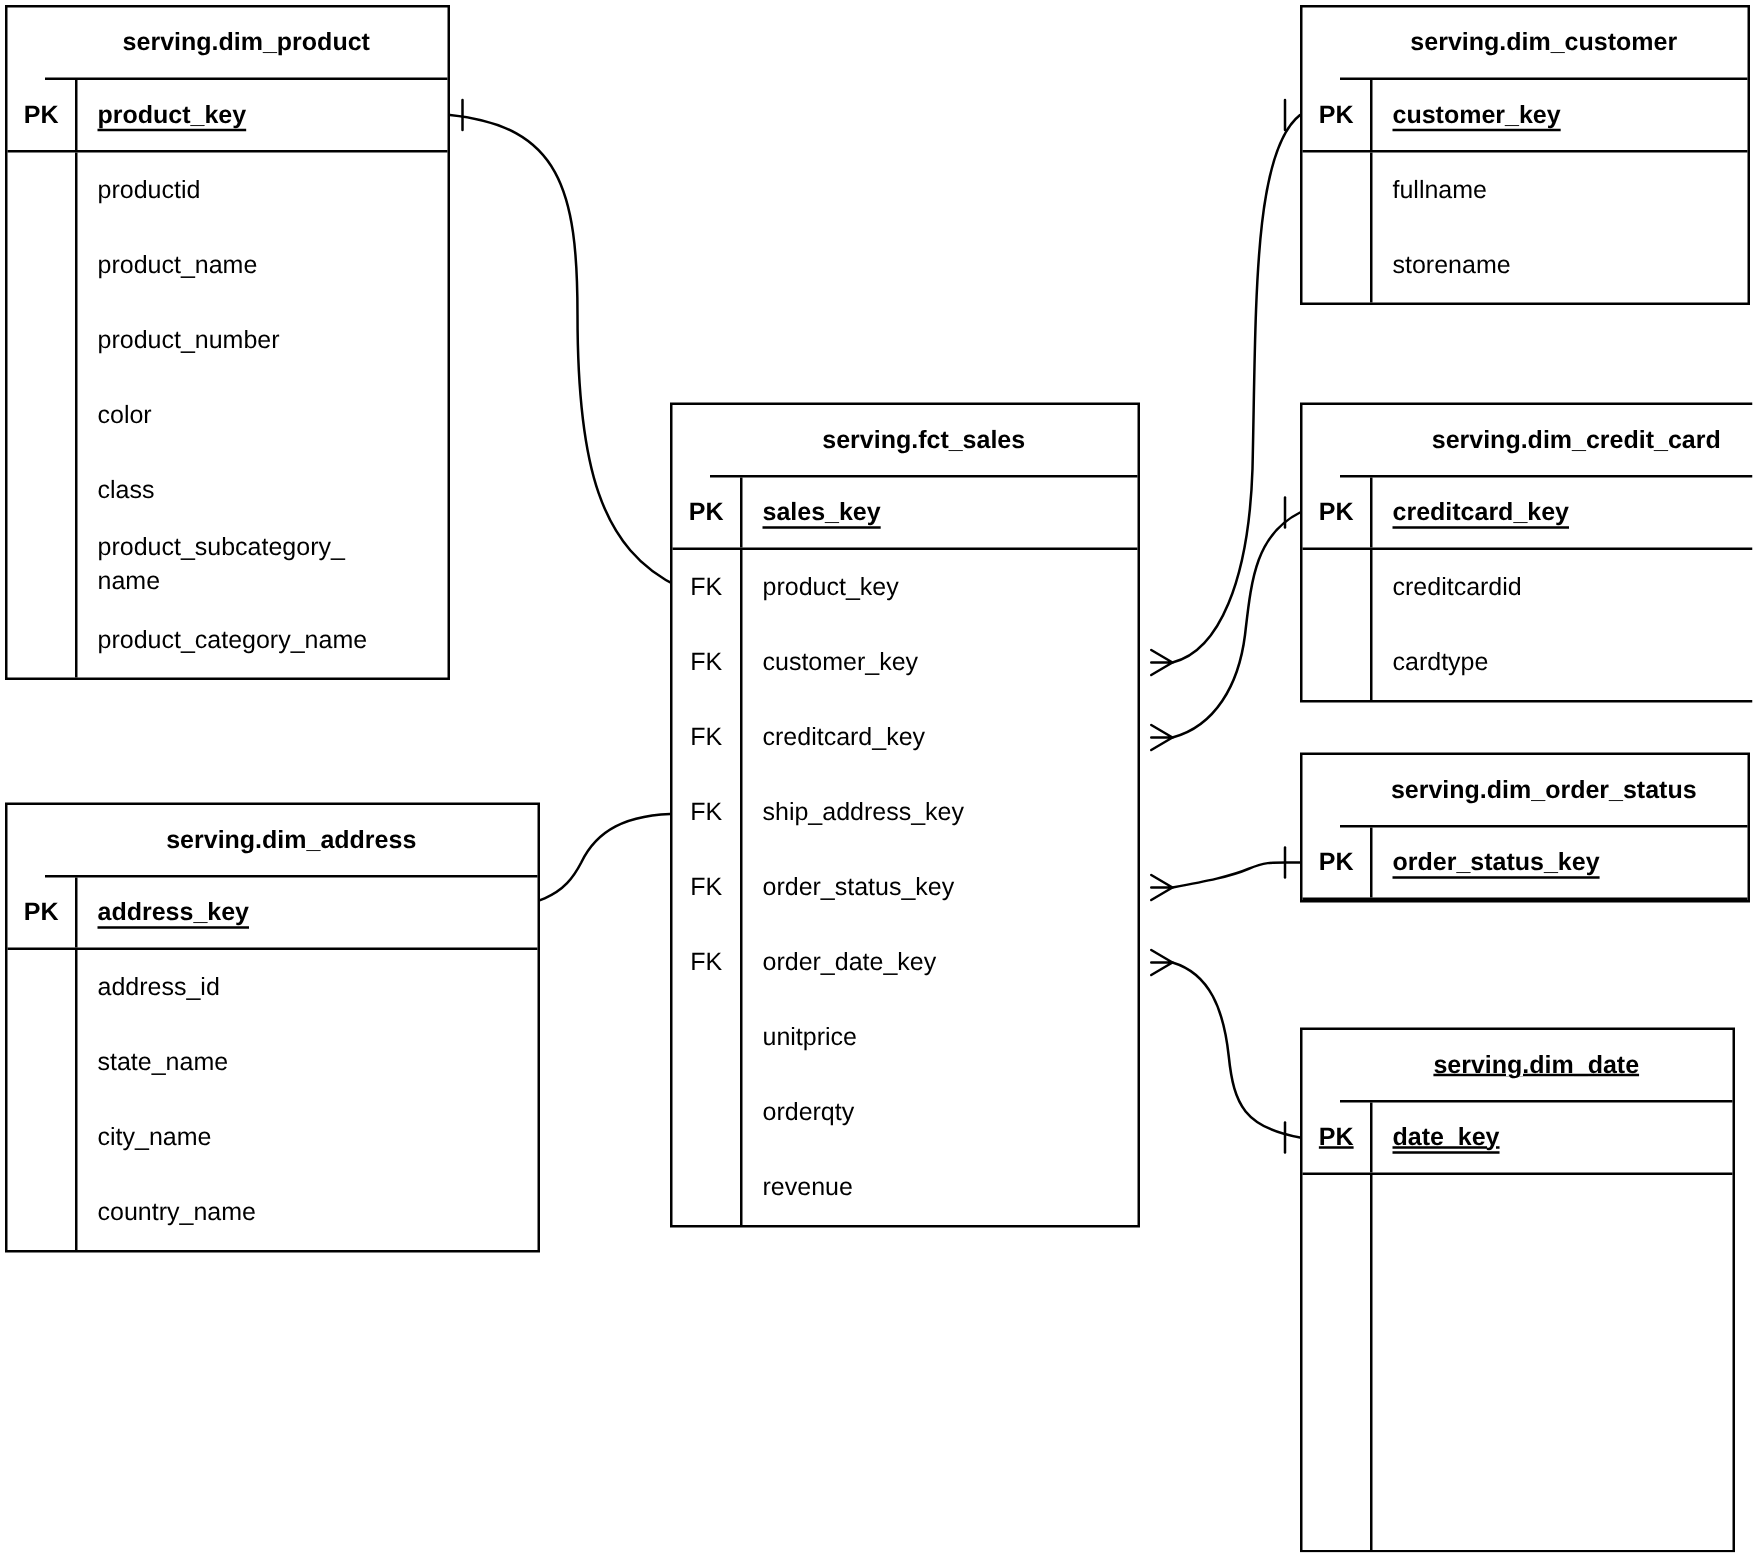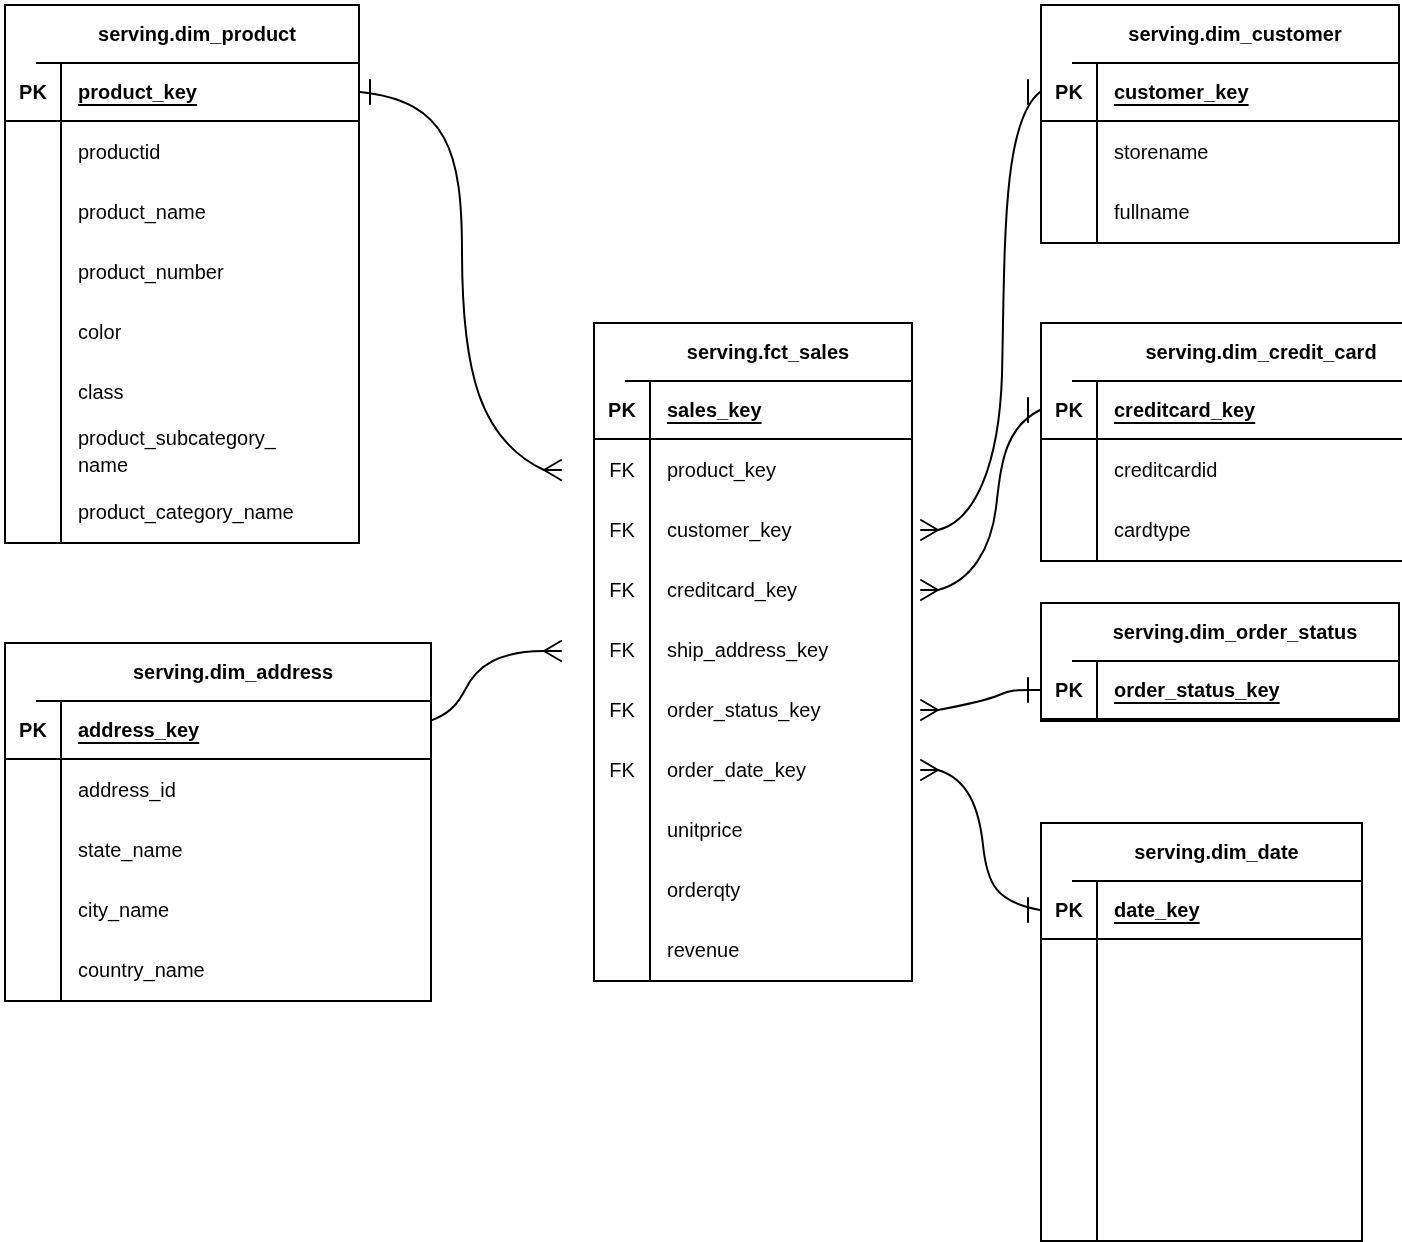--- a/index.html
+++ b/index.html
@@ -57,24 +57,24 @@
     line-height:27px;
   }
   .tag-slot{justify-content:center;}
   .field-slot{
     padding-left:16px;padding-right:6px;
     white-space:pre-line;
   }
   
   #tbl-dim_product     {left:4px;    top:4px;   width:356px;}
   #tbl-dim_customer    {left:1040px; top:4px;   width:360px;}
-  #tbl-fct_sales       {left:593px;  top:322px; width:320px;}
+  #tbl-fct_sales       {left:536px;  top:322px; width:376px;}
   #tbl-dim_credit_card {left:1040px; top:322px; width:412px;}
   #tbl-dim_order_status{left:1040px; top:602px; width:360px;}
-  #tbl-dim_date        {left:1040px; top:822px; width:323px;}
+  #tbl-dim_date        {left:1040px; top:822px; width:348px;text-decoration:underline;}
   #tbl-dim_address     {left:4px;    top:642px; width:428px;}
   
   .conn-layer{
     position:absolute;left:0;top:0;
     pointer-events:none;
   }
   .conn-layer path{
     stroke:#000000;
     stroke-width:2;
     fill:none;
@@ -158,22 +158,22 @@
     <div class="pk-row">
       <div class="pk-cell">PK</div>
       <div class="pk-field">customer_key</div>
     </div>
     <div class="tbl-body">
       <div class="tags-col">
           <div class="slot tag-slot"></div>
           <div class="slot tag-slot"></div>
         </div>
       <div class="fields-col">
+          <div class="slot field-slot">fullname</div>
           <div class="slot field-slot">storename</div>
-          <div class="slot field-slot">fullname</div>
         </div>
     </div>
   </div>
     <div class="tbl" id="tbl-fct_sales">
     <div class="tbl-title">serving.fct_sales</div>
     <div class="pk-row">
       <div class="pk-cell">PK</div>
       <div class="pk-field">sales_key</div>
     </div>
     <div class="tbl-body">

